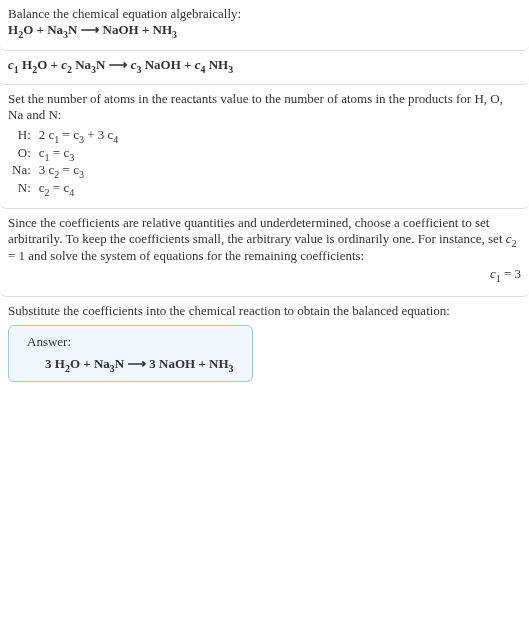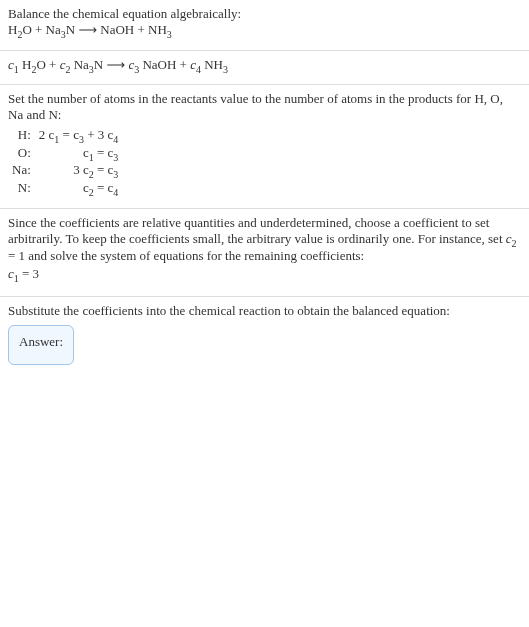--- a/index.html
+++ b/index.html
@@ -7,34 +7,35 @@
     padding: 0;
     font-family: Georgia, 'Times New Roman', serif;
     font-size: 13px;
     color: #333;
     background: #fff;
     width: 529px;
   }
   .section {
     padding: 6px 8px 10px 8px;
     border-bottom: 1px solid #ddd;
+    border-radius: 6px;
   }
   .section:last-of-type { border-bottom: none; }
-  .eq { white-space: nowrap; }
+  .eq { white-space: nowrap; font-weight: bold; }
   .sub { font-size: 10px; vertical-align: sub; }
   .ital { font-style: italic; }
   table.atoms { border-collapse: collapse; margin-top: 4px; }
-  table.atoms td { padding: 0 4px; vertical-align: baseline; text-align: right; }
+  table.atoms td { padding: 0 4px; vertical-align: baseline; }
   table.atoms td.lbl { text-align: right; }
-  .coef-line { line-height: 1.5; }
+  .coef-line { line-height: 1.5; text-align: right; }
   .answer-box {
     border: 1px solid #9fc5e8;
     background: #f0f7ff;
     border-radius: 6px;
-    padding: 8px 10px;
+    padding: 8px 18px;
     margin-top: 6px;
     width: max-content;
     max-width: 95%;
   }
   .answer-label { margin-bottom: 6px; }
   .answer-eq { padding-left: 18px; }
 </style>
 </head>
 <body>
 
@@ -87,14 +88,17 @@
   <div>
     <span>Since the coefficients are relative quantities and underdetermined, choose a coefficient to set arbitrarily. To keep the coefficients small, the arbitrary value is ordinarily one. For instance, set </span><span class="ital">c</span><span class="sub">2</span><span> = 1 and solve the system of equations for the remaining coefficients:</span>
   </div>
   <div class="coef-line"><span class="ital">c</span><span class="sub">1</span><span> = 3</span></div>
 </div>
 
 <div class="section">
   <div>Substitute the coefficients into the chemical reaction to obtain the balanced equation:</div>
   <div class="answer-box">
     <div class="answer-label">Answer:</div>
+    <div class="answer-eq eq">
+      <span>3 H</span><span class="sub">2</span><span>O + Na</span><span class="sub">3</span><span>N ⟶ 3 NaOH + NH</span><span class="sub">3</span>
+    </div>
   </div>
 </div>
 
 </body></html>

